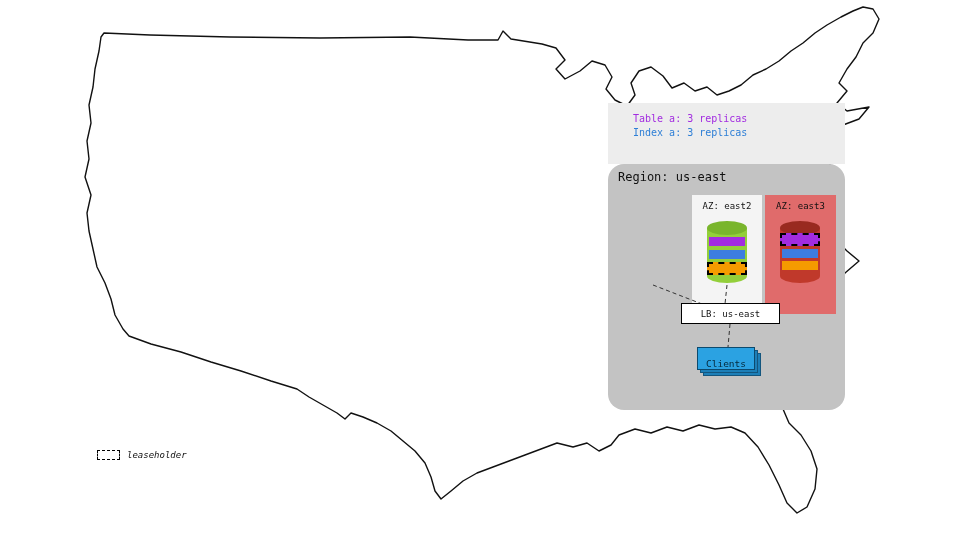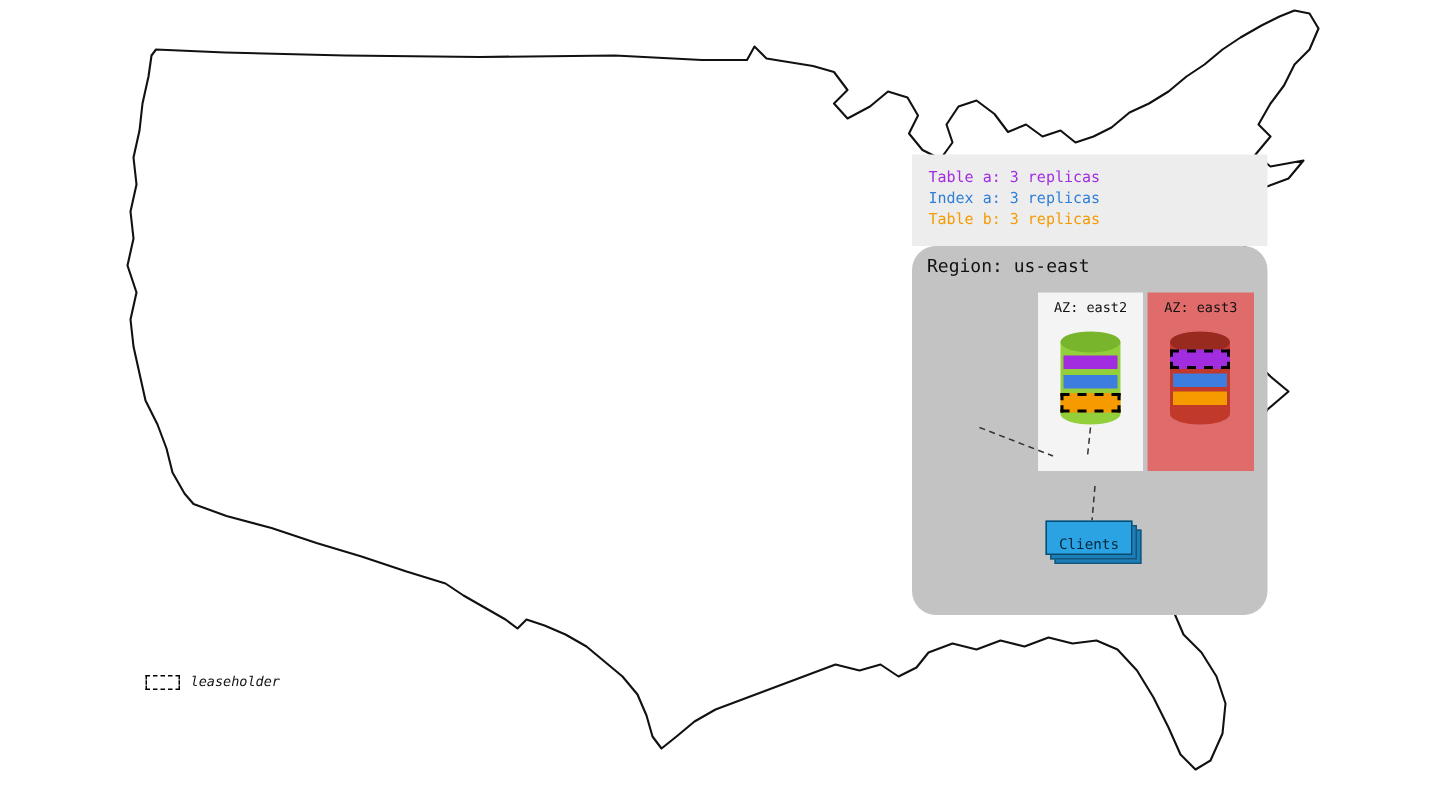--- a/index.html
+++ b/index.html
@@ -6,21 +6,21 @@
   body { background:#ffffff; }
   .canvas {
     position:relative; width:960px; height:540px; background:#ffffff;
     font-family:"DejaVu Sans Mono","Liberation Mono",monospace; overflow:hidden;
   }
   .map-svg { position:absolute; left:0; top:0; z-index:0; }
 
   
   .legend-box {
     position:absolute; left:608px; top:103px; width:237px; height:61px;
-    background:#ededed; z-index:2; padding:9px 0 0 11px;
+    background:#ededed; z-index:2; padding:9px 0 0 25px;
   }
   .legend-row { font-size:10px; line-height:14px; white-space:pre; }
   .c-tablea { color:#a22ce0; }
   .c-indexa { color:#2e7fd6; }
   .c-tableb { color:#f59b00; }
 
   
   .region-box {
     position:absolute; left:608px; top:164px; width:237px; height:246px;
     background:#c3c3c3; z-index:1;border-radius:16px;
@@ -100,21 +100,20 @@
          L525,455 L509,461 L493,467 L477,473 L463,481 L451,491 L441,499 L435,491 L431,477
          L425,463 L415,451 L403,441 L391,431 L377,423 L363,417 L351,413 L345,419 L337,413
          L323,405 L309,397 L297,389 L271,381 L241,371 L211,362 L181,352 L151,344 L129,336
          L123,329 L115,315 L111,299 L105,283 L97,267 L93,249 L89,231 L87,213 L91,195
          L85,177 L89,159 L87,141 L91,123 L89,105 L93,87 L95,69 L99,51 L101,37 Z"></path>
   </svg>
 
   <div class="legend-box">
     <div class="legend-row c-tablea">Table a: 3 replicas</div>
     <div class="legend-row c-indexa">Index a: 3 replicas</div>
-    <div class="legend-row c-tableb">Table b: 3 replicas</div>
   </div>
 
   <div class="region-box">
     <div class="region-label">Region: us-east</div>
 
 
     <div class="az az-east2">
       <div class="az-label">AZ: east2</div>
       <svg class="cyl" width="44" height="66" viewBox="0 0 44 66">
         <path d="M2,9 L2,57 A20,7 0 0 0 42,57 L42,9" fill="#93cf3a"></path>
@@ -136,20 +135,23 @@
       <div class="bar b-orange" style="top:66px;"></div>
     </div>
   </div>
 
   <svg class="conn-svg" width="960" height="540" viewBox="0 0 960 540">
     <line x1="653" y1="285" x2="702" y2="304" stroke="#333" stroke-width="1" stroke-dasharray="4,3"></line>
     <line x1="727" y1="285" x2="725" y2="304" stroke="#333" stroke-width="1" stroke-dasharray="4,3"></line>
     <line x1="730" y1="324" x2="728" y2="347" stroke="#333" stroke-width="1" stroke-dasharray="4,3"></line>
   </svg>
 
+  <div class="lb-box">
+    <span>LB: us-east</span>
+  </div>
 
   <div class="clients-wrap">
     <div class="clients-layer l2"></div>
     <div class="clients-layer l1"></div>
     <div class="clients-main">
       <span>Clients</span>
     </div>
   </div>
 
   <div class="lease-key">

